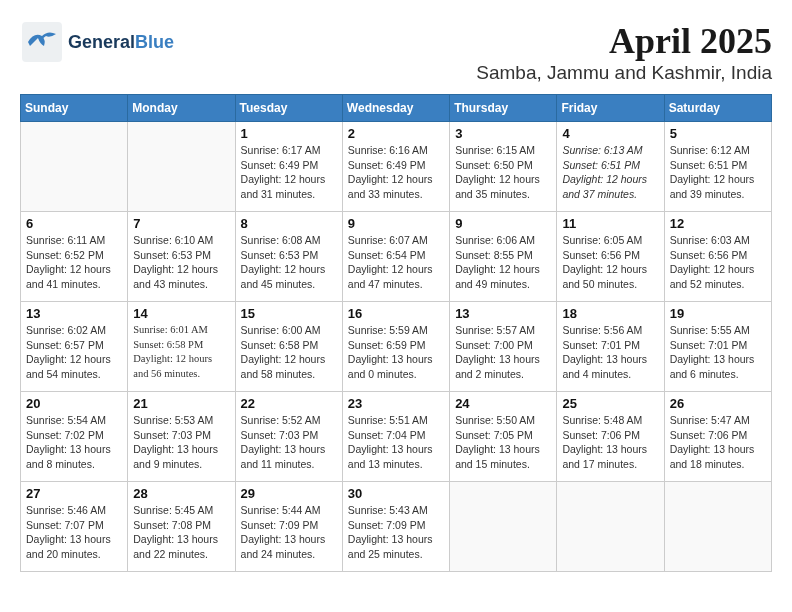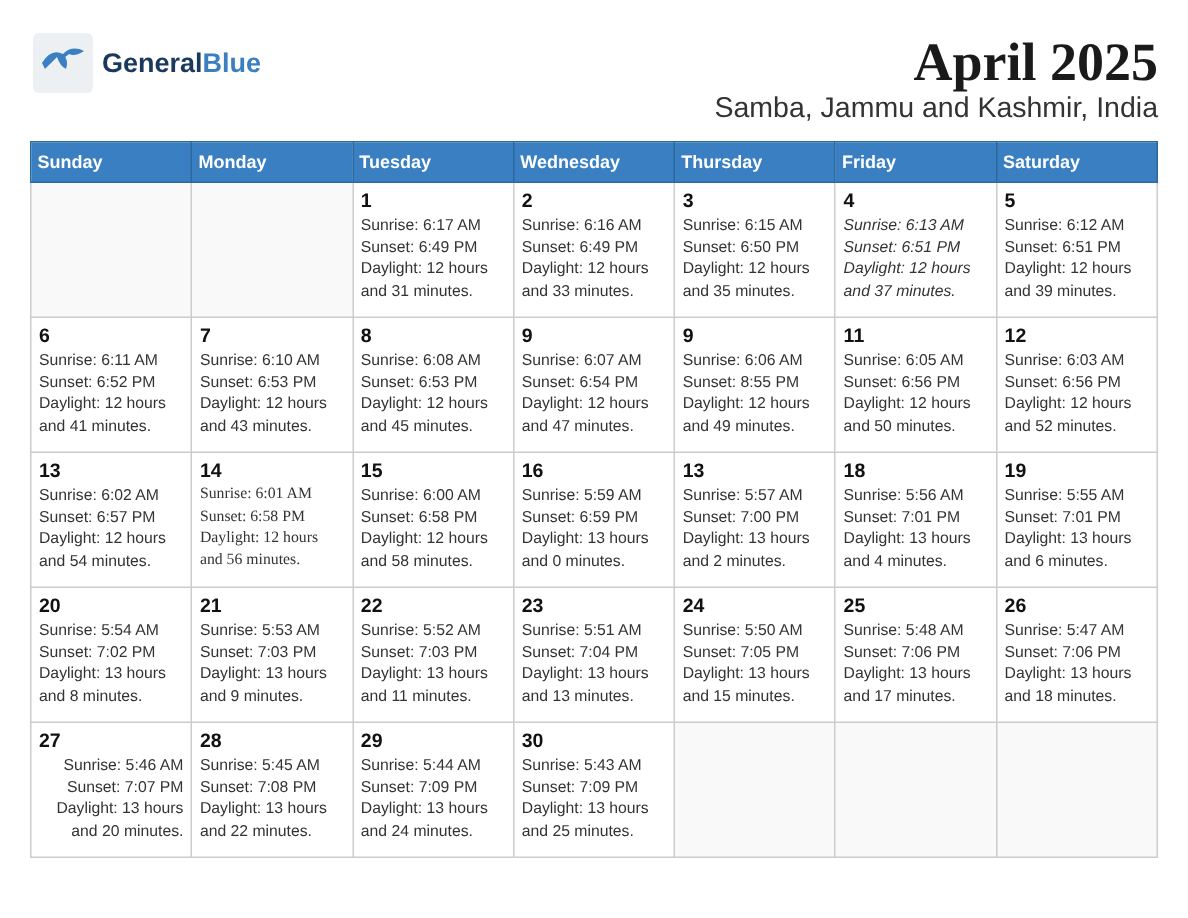--- a/index.html
+++ b/index.html
@@ -294,21 +294,21 @@
           <span class="day-num">26</span>
           <div class="day-info" style="white-space: pre-line;">Sunrise: 5:47 AM
 Sunset: 7:06 PM
 Daylight: 13 hours
 and 18 minutes.</div>
         </td>
       </tr>
       <tr>
         <td>
           <span class="day-num">27</span>
-          <div class="day-info" style="white-space: pre-line; text-align: right;">Sunrise: 5:46 AM
+          <div class="day-info" style="white-space: pre-line;">Sunrise: 5:46 AM
 Sunset: 7:07 PM
 Daylight: 13 hours
 and 20 minutes.</div>
         </td>
         <td>
           <span class="day-num">28</span>
           <div class="day-info" style="white-space: pre-line;">Sunrise: 5:45 AM
 Sunset: 7:08 PM
 Daylight: 13 hours
 and 22 minutes.</div>

